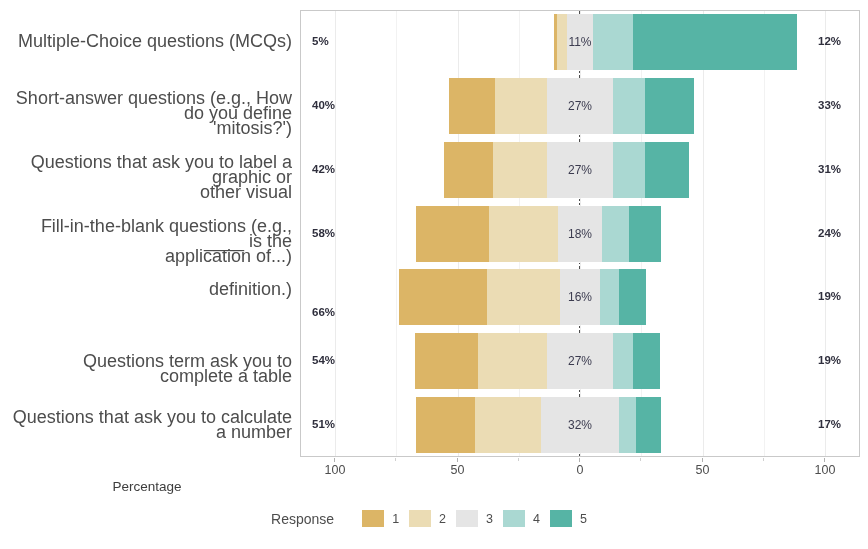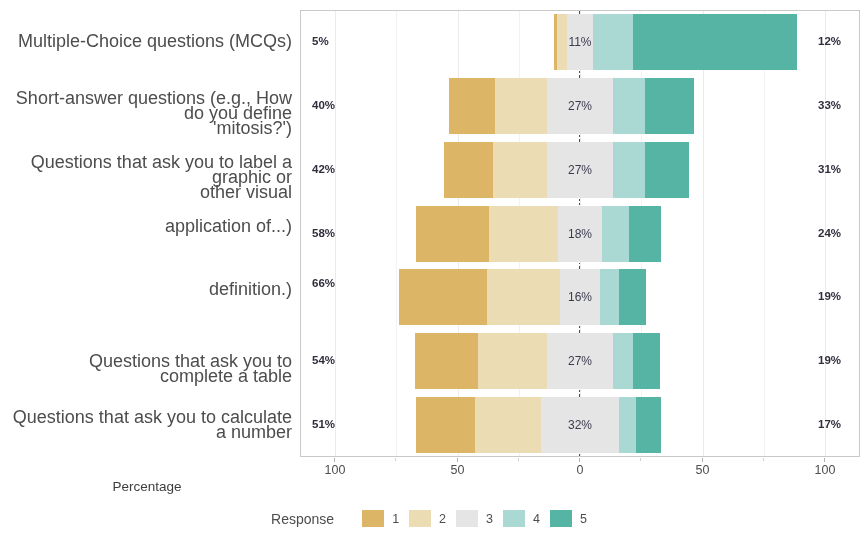--- a/index.html
+++ b/index.html
@@ -160,51 +160,52 @@
         <div class="seg" style="left: 415.85px; width: 73.5px; background: rgb(220, 181, 102);"></div>
         <div class="seg" style="left: 489.35px; width: 68.6px; background: rgb(235, 220, 180);"></div>
         <div class="seg" style="left: 557.95px; width: 44.1px; background: rgb(229, 229, 229);"></div>
         <div class="seglabel" style="left: 557.95px; width: 44.1px;">18%</div>
         <div class="seg" style="left: 602.05px; width: 26.95px; background: rgb(170, 216, 210);"></div>
         <div class="seg" style="left: 629px; width: 31.85px; background: rgb(86, 180, 165);"></div>
       </div>
       <div class="zeroline" style="left: 579px; top: 202.571px; height: 2.92857px;"></div>
       <div class="zeroline" style="left: 579px; top: 262.5px; height: 1.92857px;"></div>
       <div class="ylab" style="top: 218.5px;">
+        <div>Fill-in-the-blank questions (e.g., ____ is the</div>
         <div>application of...)</div>
       </div>
       <div class="lowpct" style="top: 226.5px;">58%</div>
       <div class="highpct" style="top: 226.5px;">24%</div>
       <div class="row" style="top: 269.357px; height: 56px;">
         <div class="seg" style="left: 398.7px; width: 88.2px; background: rgb(220, 181, 102);"></div>
         <div class="seg" style="left: 486.9px; width: 73.5px; background: rgb(235, 220, 180);"></div>
         <div class="seg" style="left: 560.4px; width: 39.2px; background: rgb(229, 229, 229);"></div>
         <div class="seglabel" style="left: 560.4px; width: 39.2px;">16%</div>
         <div class="seg" style="left: 599.6px; width: 19.6px; background: rgb(170, 216, 210);"></div>
         <div class="seg" style="left: 619.2px; width: 26.95px; background: rgb(86, 180, 165);"></div>
       </div>
       <div class="zeroline" style="left: 579px; top: 266.429px; height: 2.92857px;"></div>
       <div class="zeroline" style="left: 579px; top: 326.357px; height: 1.92857px;"></div>
       <div class="ylab" style="top: 282.357px;">
         <div>definition.)</div>
       </div>
-      <div class="lowpct" style="top: 277px;">66%</div>
+      <div class="lowpct" style="top: 306px;">66%</div>
       <div class="highpct" style="top: 290.357px;">19%</div>
       <div class="row" style="top: 333.214px; height: 56px;">
         <div class="seg" style="left: 414.625px; width: 63.7px; background: rgb(220, 181, 102);"></div>
         <div class="seg" style="left: 478.325px; width: 68.6px; background: rgb(235, 220, 180);"></div>
         <div class="seg" style="left: 546.925px; width: 66.15px; background: rgb(229, 229, 229);"></div>
         <div class="seglabel" style="left: 546.925px; width: 66.15px;">27%</div>
         <div class="seg" style="left: 613.075px; width: 19.6px; background: rgb(170, 216, 210);"></div>
         <div class="seg" style="left: 632.675px; width: 26.95px; background: rgb(86, 180, 165);"></div>
       </div>
       <div class="zeroline" style="left: 579px; top: 330.286px; height: 2.92857px;"></div>
       <div class="zeroline" style="left: 579px; top: 390.214px; height: 1.92857px;"></div>
       <div class="ylab" style="top: 353.714px;">
-        <div>Questions that ask you to complete a table</div>
+        <div>Questions term ask you to complete a table</div>
       </div>
       <div class="lowpct" style="top: 354.214px;">54%</div>
       <div class="highpct" style="top: 354.214px;">19%</div>
       <div class="row" style="top: 397.071px; height: 56px;">
         <div class="seg" style="left: 415.85px; width: 58.8px; background: rgb(220, 181, 102);"></div>
         <div class="seg" style="left: 474.65px; width: 66.15px; background: rgb(235, 220, 180);"></div>
         <div class="seg" style="left: 540.8px; width: 78.4px; background: rgb(229, 229, 229);"></div>
         <div class="seglabel" style="left: 540.8px; width: 78.4px;">32%</div>
         <div class="seg" style="left: 619.2px; width: 17.15px; background: rgb(170, 216, 210);"></div>
         <div class="seg" style="left: 636.35px; width: 24.5px; background: rgb(86, 180, 165);"></div>

